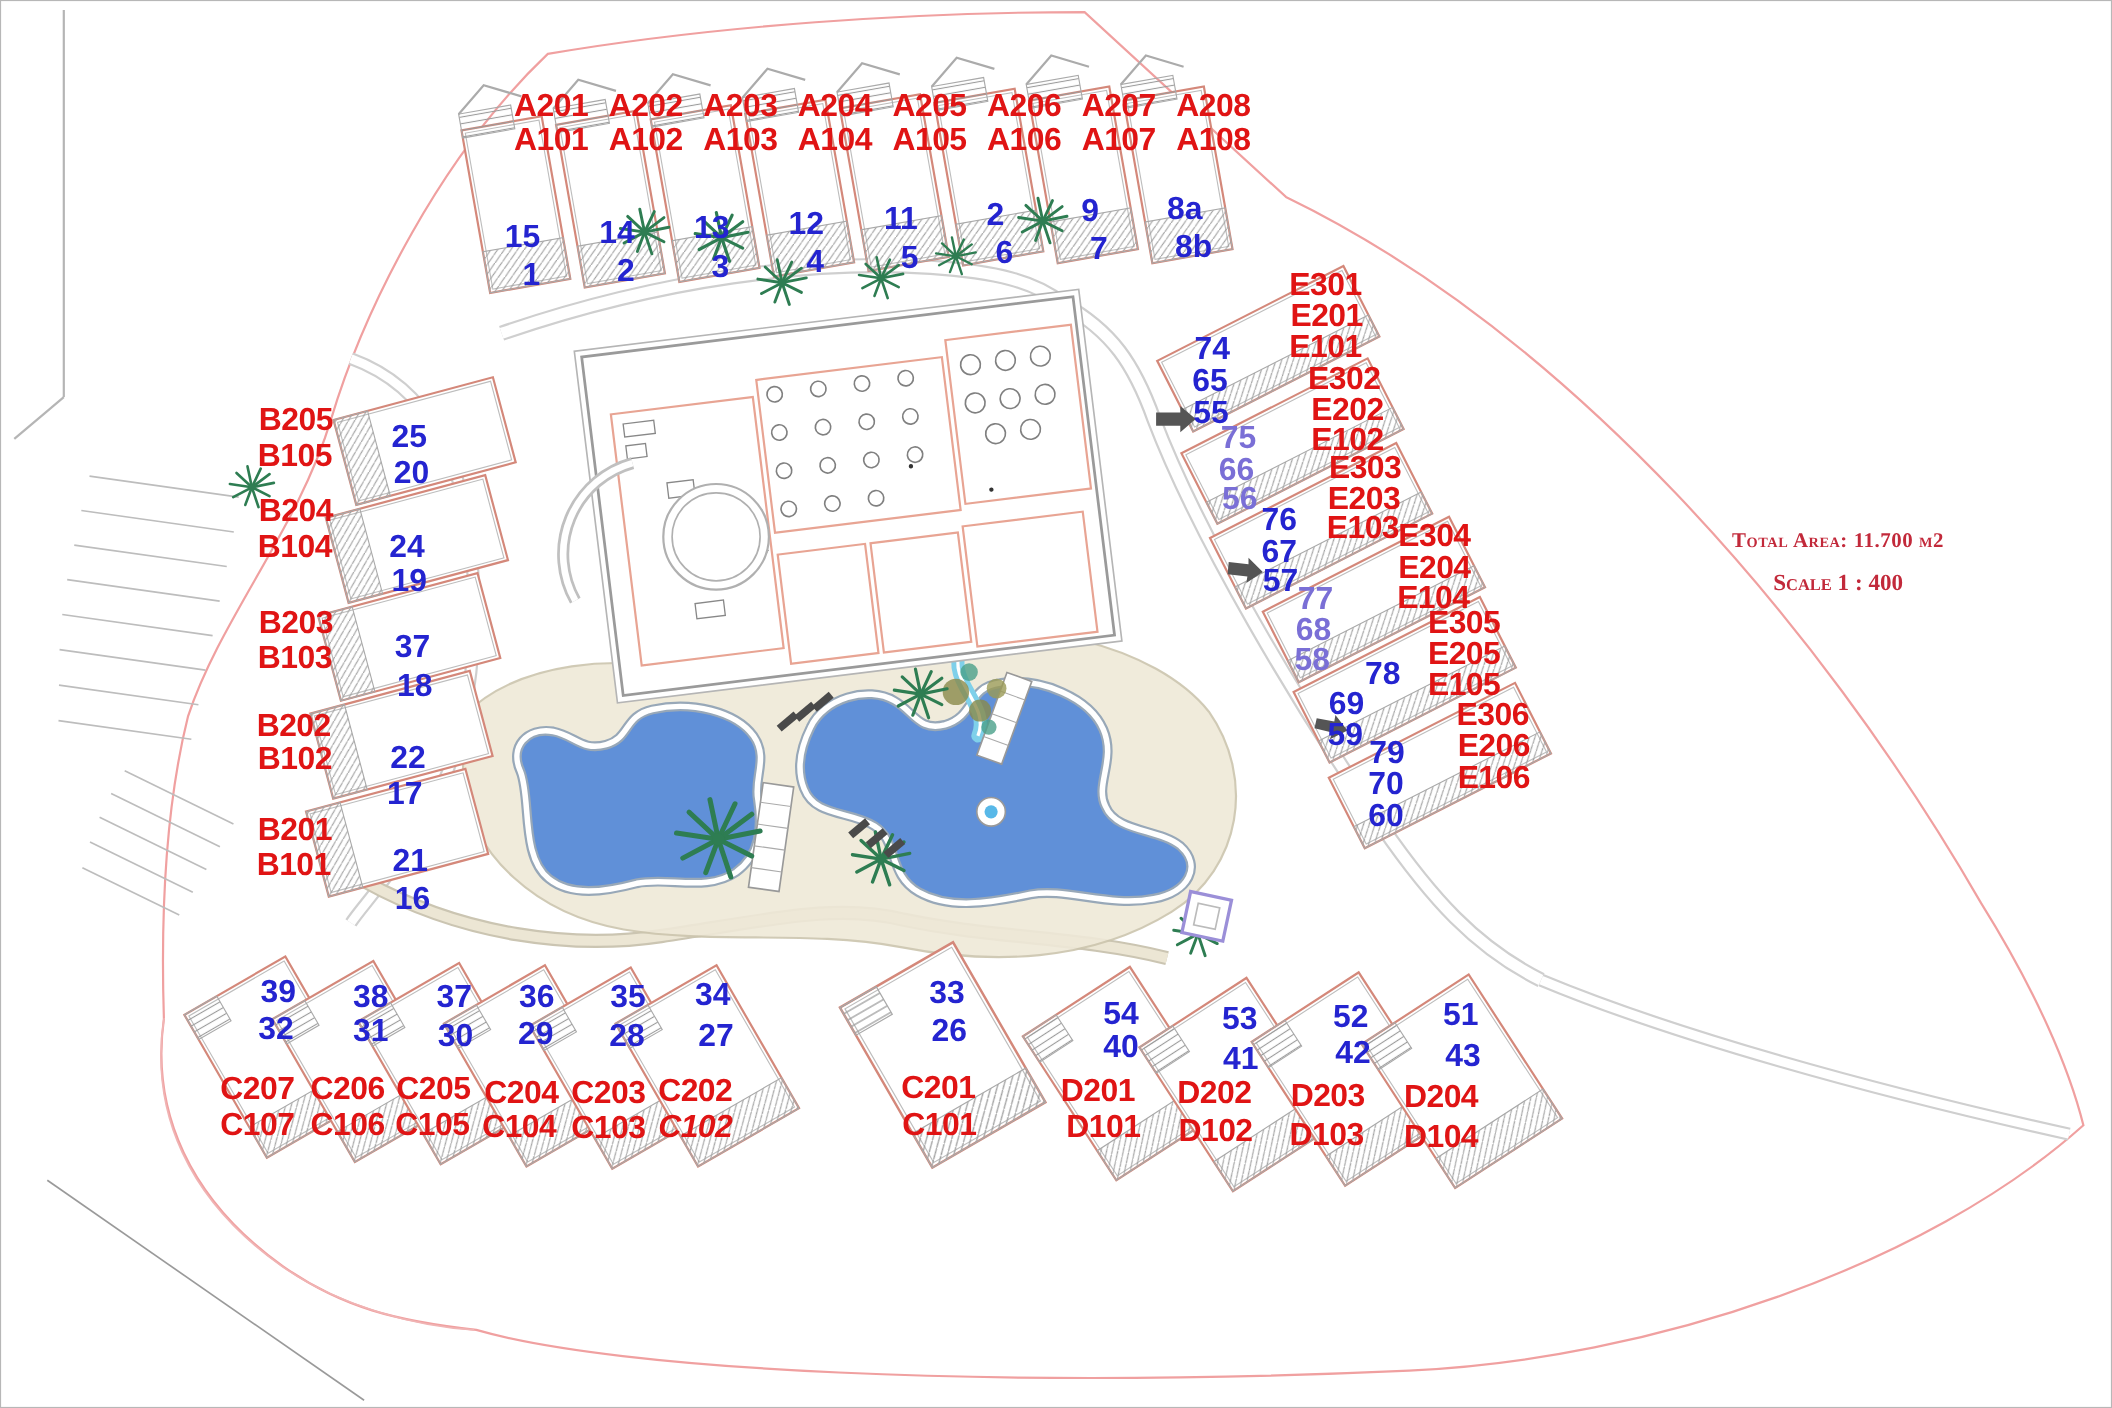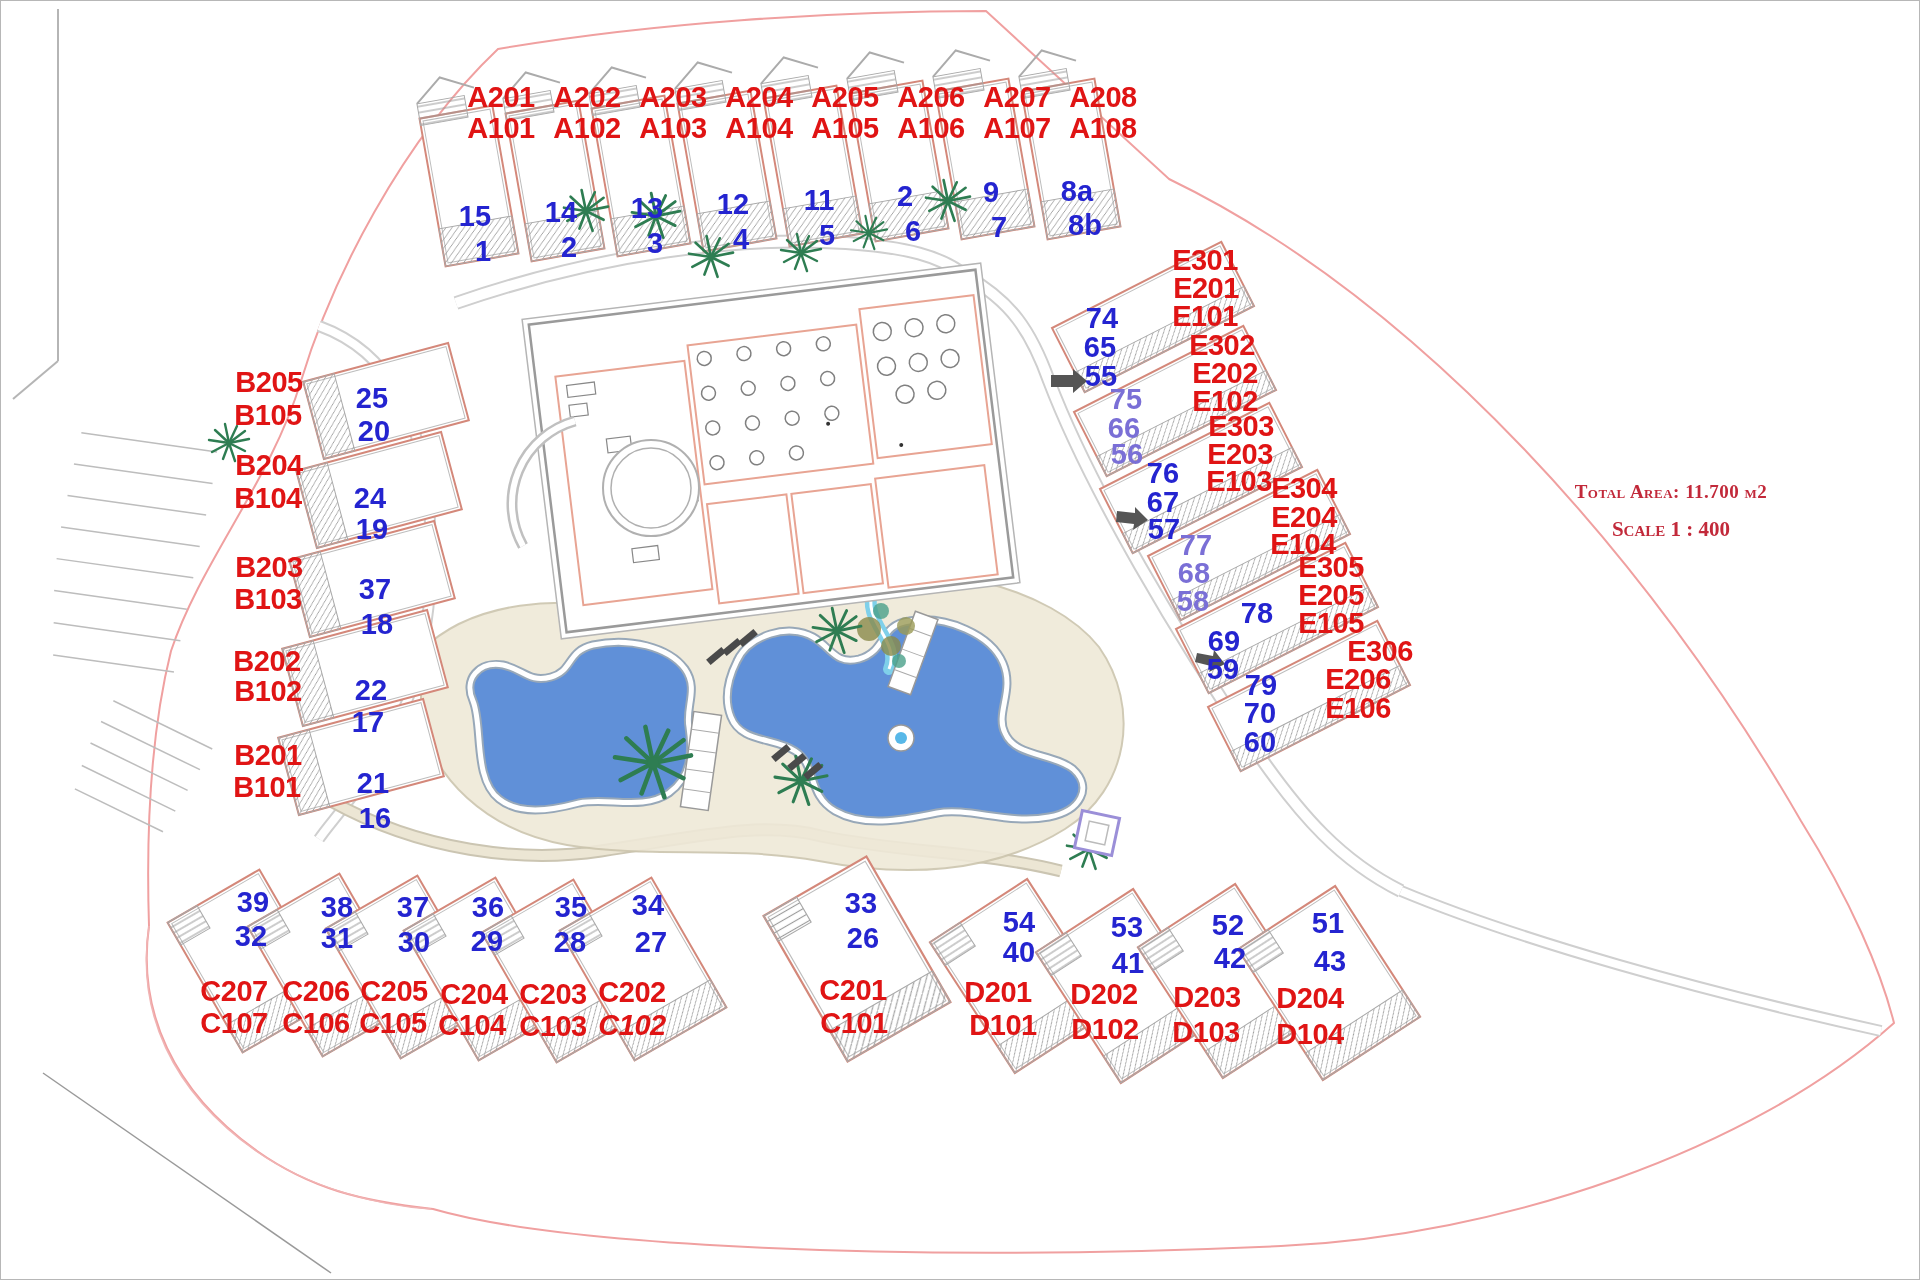--- a/index.html
+++ b/index.html
@@ -354,21 +354,21 @@
       <span class="lbl unit" style="left: 1224px; top: 400px;">E102</span>
       <span class="lbl unit" style="left: 1240px; top: 425px;">E303</span>
       <span class="lbl unit" style="left: 1239px; top: 453px;">E203</span>
       <span class="lbl unit" style="left: 1238px; top: 480px;">E103</span>
       <span class="lbl unit" style="left: 1303px; top: 487px;">E304</span>
       <span class="lbl unit" style="left: 1303px; top: 516px;">E204</span>
       <span class="lbl unit" style="left: 1302px; top: 543px;">E104</span>
       <span class="lbl unit" style="left: 1330px; top: 566px;">E305</span>
       <span class="lbl unit" style="left: 1330px; top: 594px;">E205</span>
       <span class="lbl unit" style="left: 1330px; top: 622px;">E105</span>
-      <span class="lbl unit" style="left: 1356px; top: 650px; margin-left: 23px;">E306</span>
+      <span class="lbl unit" style="left: 1356px; top: 650px;">E306</span>
       <span class="lbl unit" style="left: 1357px; top: 678px;">E206</span>
       <span class="lbl unit" style="left: 1357px; top: 707px;">E106</span>
       <span class="lbl unit" style="left: 233px; top: 990px;">C207</span>
       <span class="lbl unit" style="left: 233px; top: 1022px;">C107</span>
       <span class="lbl unit" style="left: 315px; top: 990px;">C206</span>
       <span class="lbl unit" style="left: 315px; top: 1022px;">C106</span>
       <span class="lbl unit" style="left: 393px; top: 990px;">C205</span>
       <span class="lbl unit" style="left: 392px; top: 1022px;">C105</span>
       <span class="lbl unit" style="left: 473px; top: 993px;">C204</span>
       <span class="lbl unit" style="left: 471px; top: 1024px;">C104</span>

